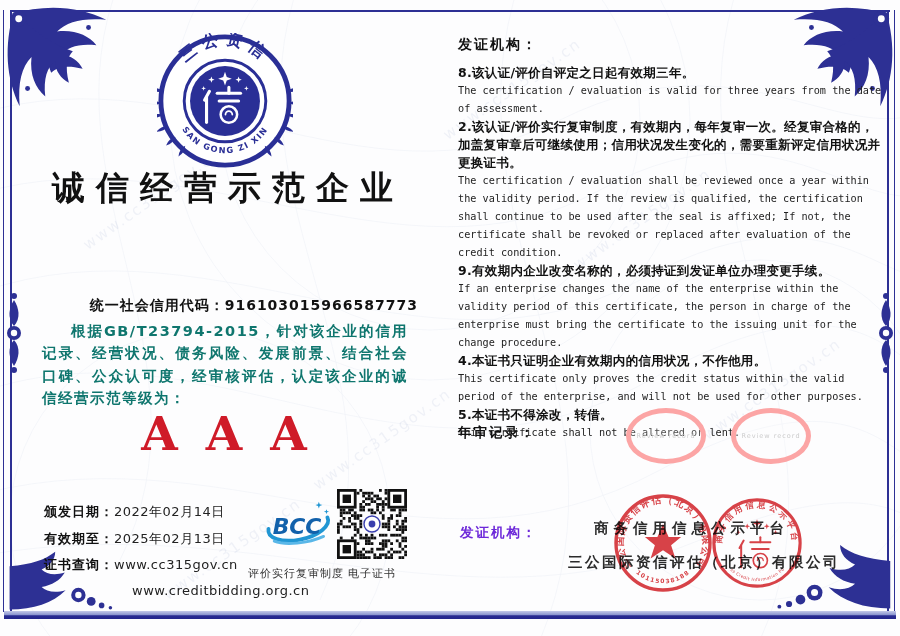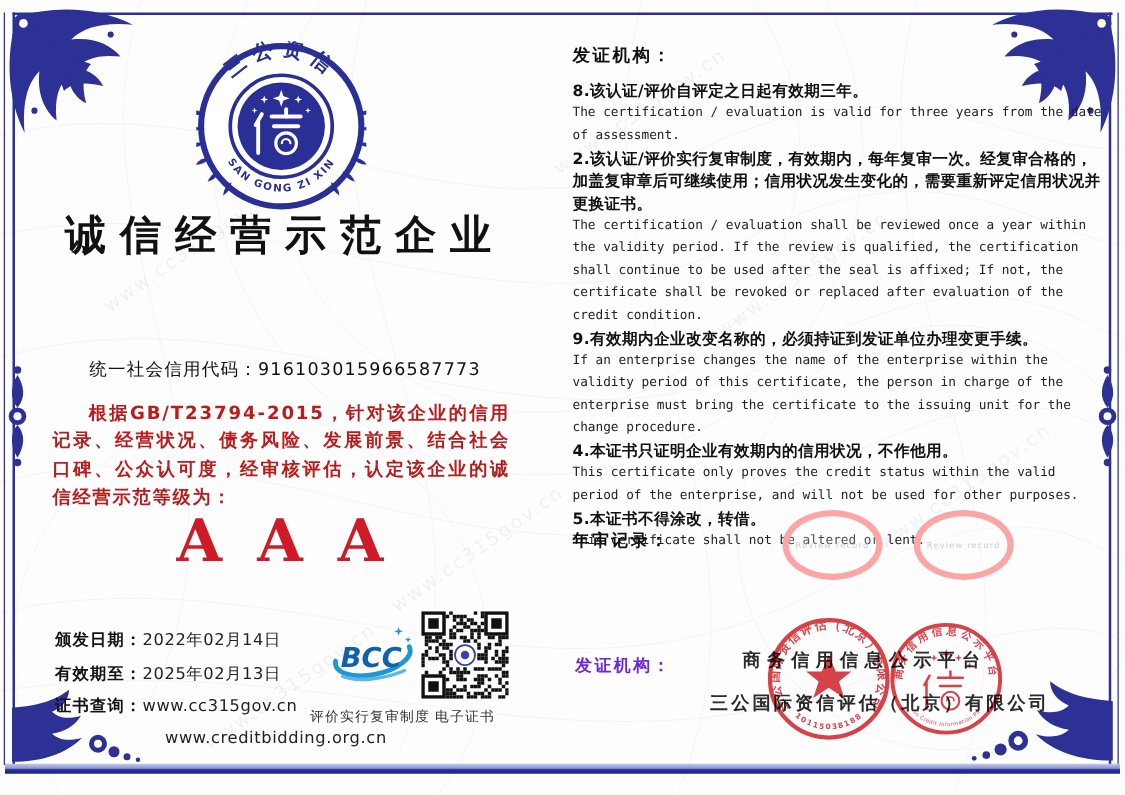--- a/index.html
+++ b/index.html
@@ -19,24 +19,24 @@
   
   .wm{position:absolute;color:rgba(120,135,190,.10);font-size:15px;letter-spacing:2px;
       transform:rotate(-35deg);z-index:1;white-space:nowrap;}
   .bg{position:absolute;left:0;top:0;z-index:0;}
   
   .emblem{left:157px;top:33px;z-index:4;}
   .title{left:38px;top:166px;width:380px;text-align:center;font-size:33px;font-weight:bold;
          letter-spacing:11px;color:#111;z-index:4;}
   .credit-code{left:38px;top:230px;width:380px;text-align:center;font-size:13px;font-weight:bold;
          letter-spacing:2.5px;color:#3b3b3b;z-index:4;}
-  .uscc{left:38px;top:287px;width:380px;text-align:center;font-size:14px;font-weight:normal;
+  .uscc{left:38px;top:297px;width:380px;text-align:right;font-size:14px;font-weight:bold;
          letter-spacing:1px;color:#111;z-index:4;}
   .para{left:42px;top:320px;width:366px;font-size:14.5px;line-height:22.4px;font-weight:bold;
-        letter-spacing:1.5px;text-indent:2em;text-align:justify;color:#b91c1c;z-index:4;}
+        letter-spacing:1.5px;text-indent:2em;text-align:justify;color:#0f766e;z-index:4;}
   .grade{left:38px;top:406px;width:400px;text-align:center;font-family:"DejaVu Serif","Liberation Serif",serif;
          font-size:47px;font-weight:bold;letter-spacing:28px;color:#cf1b28;z-index:4;}
   .dates{left:44px;top:503px;z-index:4;font-size:13px;}
   .dates .row{margin-bottom:8.5px;white-space:nowrap;}
   .dates .lab{font-weight:bold;color:#111;letter-spacing:1px;}
   .dates .val{color:#222;letter-spacing:.5px;}
   .url2{margin-left:88px;}
   .bcc{left:259px;top:498px;z-index:4;}
   .bcc-cap{left:246px;top:566px;width:100px;text-align:center;font-size:11px;color:#333;z-index:4;letter-spacing:1px;}
   .qr{left:337px;top:489px;z-index:4;}

